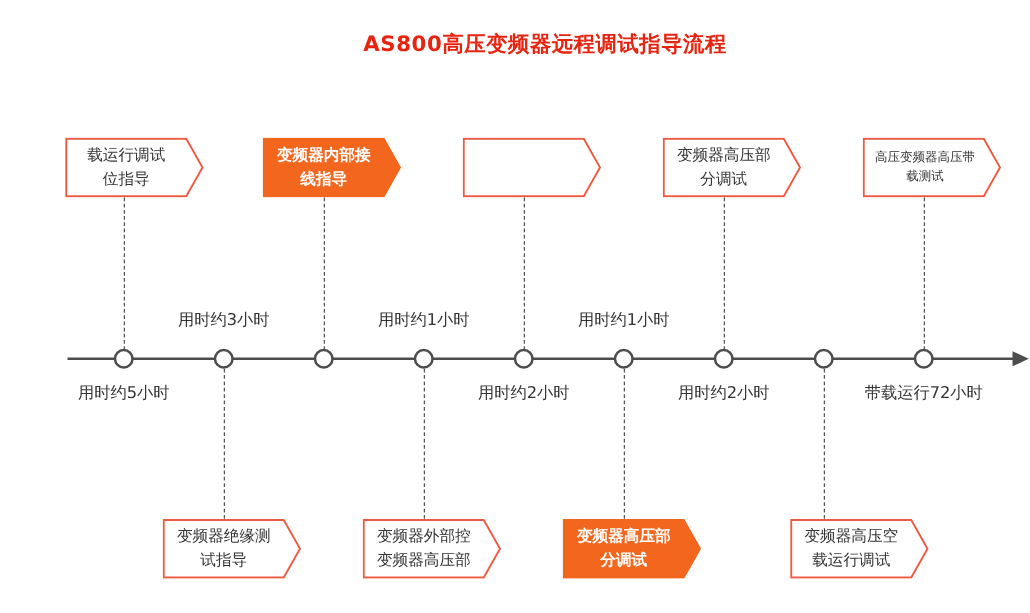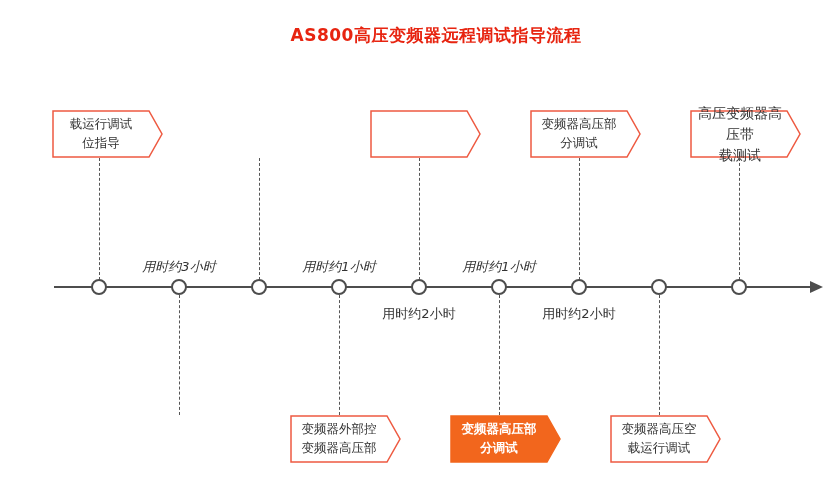--- a/index.html
+++ b/index.html
@@ -14,54 +14,61 @@
   .step-box { position:absolute; width:112px; height:48px; top:110px; }
   .step-box.bottom { top:415px; }
   .shape { position:absolute; left:0; top:0; width:112px; height:48px; display:block; }
   .shape polygon { fill:#ffffff; stroke:var(--border,#ee5a41); stroke-width:1.5; }
   .step-box.hl .shape polygon { fill:var(--highlight,#f2661d); stroke:var(--highlight,#f2661d); }
   .step-label {
     position:absolute; left:6px; right:20px; top:0; bottom:0;
     display:flex; align-items:center; justify-content:center; text-align:center;
     font-size:12.5px; line-height:1.5; color:var(--text,#333333); white-space:pre-line;
   }
-  .step-box.small .step-label { font-size:14px; left:2px; right:14px; }
+  .step-box.small .step-label { font-size:10px; left:2px; right:14px; }
   .step-box.hl .step-label { color:#ffffff; font-weight:bold; }
   .timeline-line { position:absolute; left:30px; top:286px; width:758px; height:2px; background:var(--line,#4d4d4d); }
   .timeline-arrowhead {
     position:absolute; left:786px; top:281px; width:0; height:0;
     border-left:13px solid var(--line,#4d4d4d); border-top:6px solid transparent; border-bottom:6px solid transparent;
   }
   .node {
     position:absolute; top:279px; width:12px; height:12px; background:#ffffff;
     border:2px solid var(--line,#4d4d4d); border-radius:50%;
   }
   .connector { position:absolute; width:0; border-left:1px dashed #555555; }
   .connector.up { top:158px; height:122px; }
   .connector.down { top:295px; height:120px; }
   .duration {
     position:absolute; width:140px; text-align:center;
     font-size:13px; color:var(--text,#333333);
   }
-  .duration.above { top:258px;font-style:italic; }
+  .duration.above { top:247px; }
   .duration.below { top:305px; }
 </style>
 </head>
 <body>
 
 <div class="canvas">
 
   <div class="title">AS800高压变频器远程调试指导流程</div>
 
   <div class="step-box" style="left:28px">
     <svg class="shape" viewBox="0 0 112 48" preserveAspectRatio="none">
         <polygon points="1,1 97,1 110,24 97,47 1,47"></polygon>
       </svg>
     <div class="step-label">载运行调试
 位指导</div>
+  </div>
+  <div class="step-box hl" style="left:186px">
+    <svg class="shape" viewBox="0 0 112 48" preserveAspectRatio="none">
+        <polygon points="1,1 97,1 110,24 97,47 1,47"></polygon>
+      </svg>
+    <div class="step-label">变频器内部接
+线指导</div>
   </div>
   <div class="step-box" style="left:346px">
     <svg class="shape" viewBox="0 0 112 48" preserveAspectRatio="none">
         <polygon points="1,1 97,1 110,24 97,47 1,47"></polygon>
       </svg>
   </div>
   <div class="step-box" style="left:506px">
     <svg class="shape" viewBox="0 0 112 48" preserveAspectRatio="none">
         <polygon points="1,1 97,1 110,24 97,47 1,47"></polygon>
       </svg>
@@ -69,35 +76,42 @@
 分调试</div>
   </div>
   <div class="step-box small" style="left:666px">
     <svg class="shape" viewBox="0 0 112 48" preserveAspectRatio="none">
         <polygon points="1,1 97,1 110,24 97,47 1,47"></polygon>
       </svg>
     <div class="step-label">高压变频器高压带
 载测试</div>
   </div>
 
+  <div class="step-box bottom" style="left:106px">
+    <svg class="shape" viewBox="0 0 112 48" preserveAspectRatio="none">
+        <polygon points="1,1 97,1 110,24 97,47 1,47"></polygon>
+      </svg>
+    <div class="step-label">变频器绝缘测
+试指导</div>
+  </div>
   <div class="step-box bottom" style="left:266px">
     <svg class="shape" viewBox="0 0 112 48" preserveAspectRatio="none">
         <polygon points="1,1 97,1 110,24 97,47 1,47"></polygon>
       </svg>
     <div class="step-label">变频器外部控
 变频器高压部</div>
   </div>
   <div class="step-box bottom hl" style="left:426px">
     <svg class="shape" viewBox="0 0 112 48" preserveAspectRatio="none">
         <polygon points="1,1 97,1 110,24 97,47 1,47"></polygon>
       </svg>
     <div class="step-label">变频器高压部
 分调试</div>
   </div>
-  <div class="step-box bottom" style="left:586px">
+  <div class="step-box bottom" style="left:608px">
     <svg class="shape" viewBox="0 0 112 48" preserveAspectRatio="none">
         <polygon points="1,1 97,1 110,24 97,47 1,47"></polygon>
       </svg>
     <div class="step-label">变频器高压空
 载运行调试</div>
   </div>
 
   <div class="connector up" style="left:75px"></div>
   <div class="connector up" style="left:235px"></div>
   <div class="connector up" style="left:395px"></div>
@@ -119,16 +133,18 @@
   <div class="node" style="left:387px"></div>
   <div class="node" style="left:467px"></div>
   <div class="node" style="left:547px"></div>
   <div class="node" style="left:627px"></div>
   <div class="node" style="left:707px"></div>
 
   <div class="duration above" style="left:85px">用时约3小时</div>
   <div class="duration above" style="left:245px">用时约1小时</div>
   <div class="duration above" style="left:405px">用时约1小时</div>
 
+  <div class="duration below" style="left:5px">用时约5小时</div>
   <div class="duration below" style="left:325px">用时约2小时</div>
   <div class="duration below" style="left:485px">用时约2小时</div>
+  <div class="duration below" style="left:645px">带载运行72小时</div>
 
 </div>
 
 </body></html>

